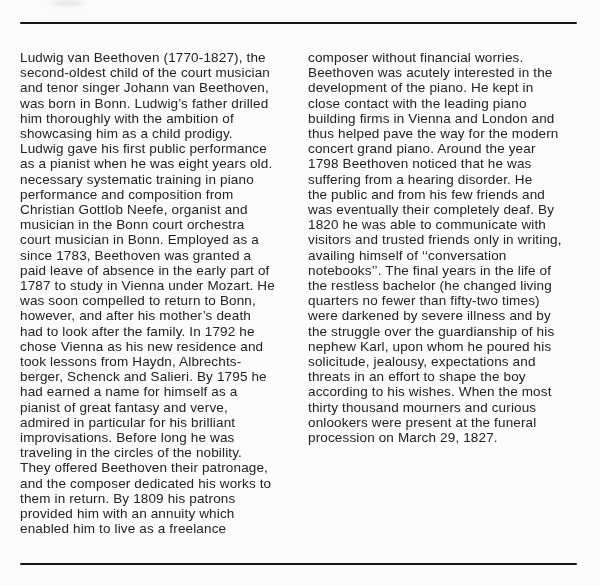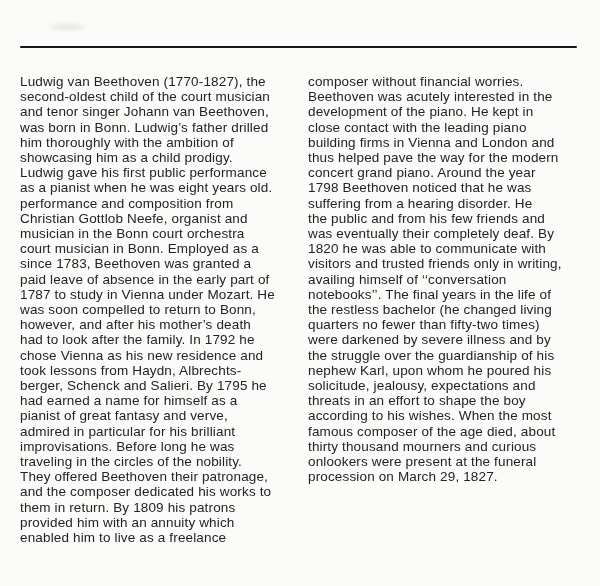--- a/index.html
+++ b/index.html
@@ -10,21 +10,20 @@
     width: 600px;
     height: 586px;
     position: relative;
     overflow: hidden;
     background: var(--bg, #fbfbfa);
     font-family: "Liberation Sans", sans-serif;
   }
   .page {
     position: absolute;
     inset: 0;
-    margin-top: 24px;
   }
   .rule {
     position: absolute;
     left: 20px;
     width: 557px;
     height: 2px;
     background: var(--rule, #161616);
     border-radius: 1px;
   }
   .rule-top { top: 22px; }
@@ -63,20 +62,21 @@
 
   <div class="col col-left">
       <div class="line">Ludwig van Beethoven (1770-1827), the</div>
       <div class="line">second-oldest child of the court musician</div>
       <div class="line">and tenor singer Johann van Beethoven,</div>
       <div class="line">was born in Bonn. Ludwig’s father drilled</div>
       <div class="line">him thoroughly with the ambition of</div>
       <div class="line">showcasing him as a child prodigy.</div>
       <div class="line">Ludwig gave his first public performance</div>
       <div class="line">as a pianist when he was eight years old.</div>
+      <div class="line">necessary systematic training in piano</div>
       <div class="line">performance and composition from</div>
       <div class="line">Christian Gottlob Neefe, organist and</div>
       <div class="line">musician in the Bonn court orchestra</div>
       <div class="line">court musician in Bonn. Employed as a</div>
       <div class="line">since 1783, Beethoven was granted a</div>
       <div class="line">paid leave of absence in the early part of</div>
       <div class="line">1787 to study in Vienna under Mozart. He</div>
       <div class="line">was soon compelled to return to Bonn,</div>
       <div class="line">however, and after his mother’s death</div>
       <div class="line">had to look after the family. In 1792 he</div>
@@ -112,20 +112,19 @@
       <div class="line">availing himself of ‘‘conversation</div>
       <div class="line">notebooks’’. The final years in the life of</div>
       <div class="line">the restless bachelor (he changed living</div>
       <div class="line">quarters no fewer than fifty-two times)</div>
       <div class="line">were darkened by severe illness and by</div>
       <div class="line">the struggle over the guardianship of his</div>
       <div class="line">nephew Karl, upon whom he poured his</div>
       <div class="line">solicitude, jealousy, expectations and</div>
       <div class="line">threats in an effort to shape the boy</div>
       <div class="line">according to his wishes. When the most</div>
-      <div class="line">famous composer of the age died, about</div>
       <div class="line">thirty thousand mourners and curious</div>
       <div class="line">onlookers were present at the funeral</div>
       <div class="line">procession on March 29, 1827.</div>
     </div>
 
   <div class="rule rule-bottom"></div>
 </div>
 
 </body></html>

